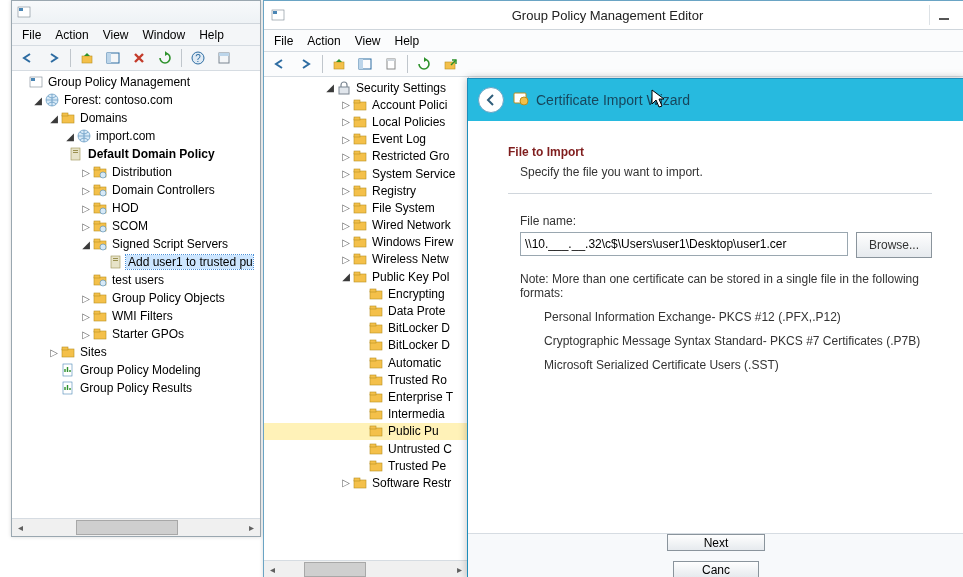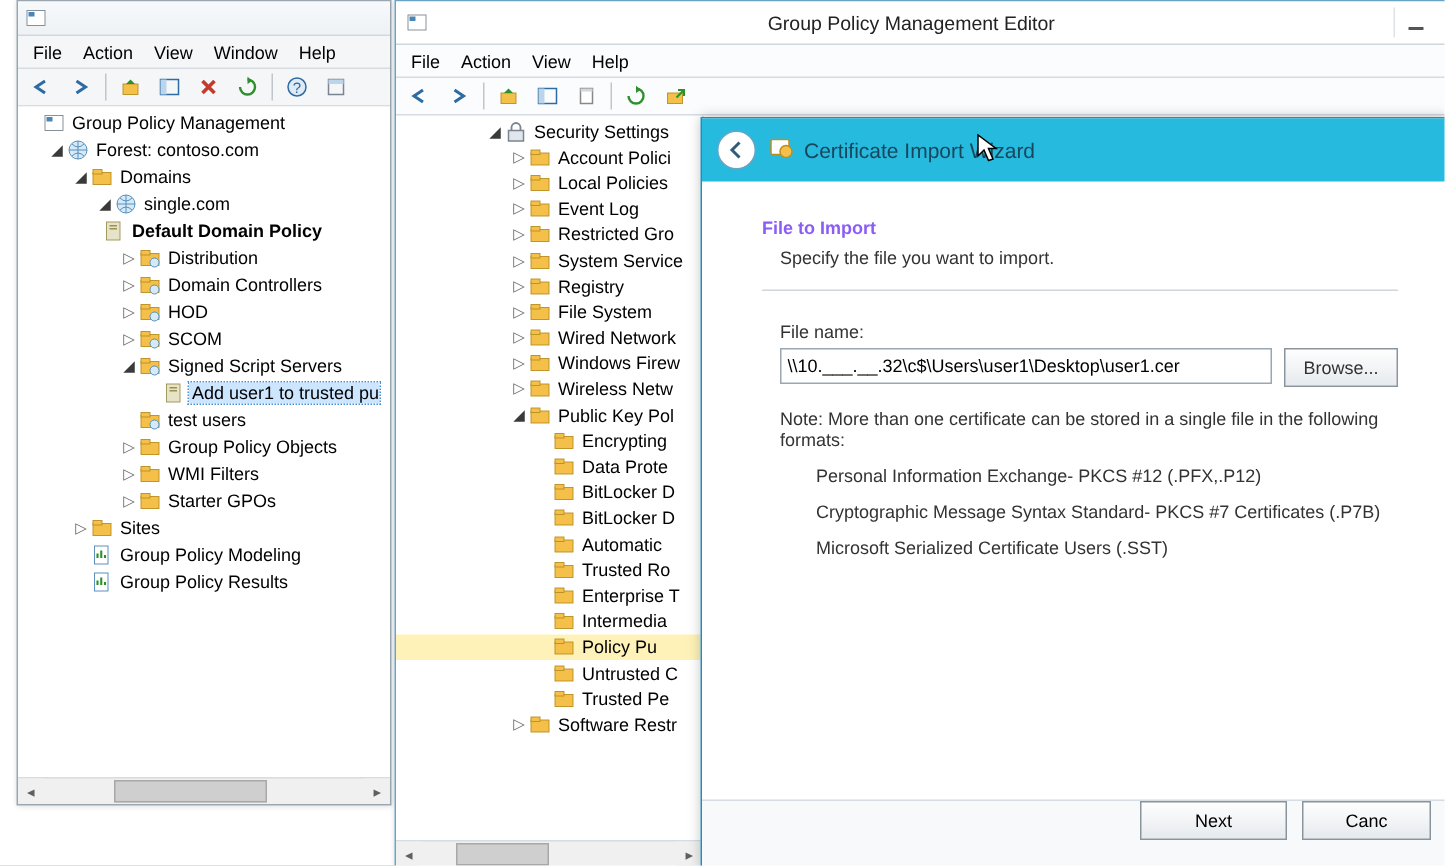--- a/index.html
+++ b/index.html
@@ -178,21 +178,21 @@
   }
   #wizard .wiz-title {
     font-size:14px; color:#17475d;
     display:flex; align-items:center; gap:6px;
   }
   #wizard .wiz-body {
     flex:1; padding: 24px 32px 10px 40px;
     color:#333;
     overflow:hidden;
   }
-  #wizard .section-title { font-weight:600; color:#8b5cf6; margin-bottom:6px; }
+  #wizard .section-title { font-weight:600; color:#7f1d1d; margin-bottom:6px; }
   #wizard .section-sub { margin: 0 0 14px 12px; }
   #wizard hr { border:none; border-top:1px solid #d0d6dc; margin:0 0 20px 0; }
   #wizard .field-label { margin: 10px 0 4px 12px; }
   #wizard .file-row {
     display:flex; gap:8px; margin:0 0 14px 12px; align-items:flex-start;
   }
   #wizard input[type=text] {
     flex:1; height:22px;
     border:1px solid #9aa7b0;
     padding:0 4px;
@@ -206,23 +206,24 @@
     cursor:pointer;
     display:inline-flex; align-items:center; justify-content:center;
     font-size:12px;
   }
   #wizard .note { margin:8px 0 8px 12px; }
   #wizard .formats { margin:0 0 0 36px; }
   #wizard .formats div { margin:10px 0; }
   #wizard .wiz-footer {
     height:44px;
     border-top:1px solid #d6dce2;
-    display:flex; justify-content:flex-end; 
+    display:flex; justify-content:flex-end; align-items:center;
     gap:10px; padding:0 10px;
     background:#f7f9fb;
+    flex-direction:column;
   }
 
   
   .ic-folder { fill:#f4c04a; stroke:#ba8f1e; stroke-width:0.6; }
   .ic-gpo    { fill:#e7e3c8; stroke:#9a9050; stroke-width:0.6; }
   .ic-globe  { fill:#d6e9f7; stroke:#4a86b5; stroke-width:0.6; }
   .ic-mmc    { fill:#fff; stroke:#7a8591; stroke-width:0.6; }
 
   .cursor-overlay {
     position:absolute;
@@ -340,21 +341,21 @@
           <span class="label" data-name="tree-item-label">Domains</span>
         </div>
         <div class="tree-item" data-name="tree-item" style="padding-left: 52px;">
           <span class="expander" data-name="tree-expander" style="color: rgb(58, 58, 58);">◢</span>
           <span class="node-icon" data-name="globe-icon">
             <svg width="16" height="16">
               <circle cx="8" cy="8" r="6" class="ic-globe"></circle>
               <path d="M2 8 H14 M8 2 V14 M4 4 Q8 8 12 4 M4 12 Q8 8 12 12" fill="none" stroke="#4a86b5" stroke-width="0.6"></path>
             </svg>
           </span>
-          <span class="label" data-name="tree-item-label">single.com</span>
+          <span class="label" data-name="tree-item-label">import.com</span>
         </div>
         <div class="tree-item" data-name="tree-item" style="padding-left: 44px; font-weight: bold;">
           <span class="expander" data-name="tree-expander"></span>
           <span class="node-icon" data-name="gpo-icon">
             <svg width="16" height="16">
               <rect x="3" y="2" width="9" height="12" class="ic-gpo"></rect>
               <rect x="5" y="4" width="5" height="1" fill="#9a9050"></rect>
               <rect x="5" y="6" width="5" height="1" fill="#9a9050"></rect>
             </svg>
           </span>
@@ -776,21 +777,21 @@
             <span class="label" data-name="tree-item-label">Intermedia</span>
           </div>
           <div class="tree-item" data-name="tree-item" style="padding-left: 92px; background: rgb(255, 242, 184);">
             <span class="expander" data-name="tree-expander"></span>
             <span class="node-icon" data-name="folder-icon">
               <svg width="16" height="16">
                 <rect x="2" y="5" width="12" height="8" class="ic-folder"></rect>
                 <rect x="2" y="3" width="6" height="3" class="ic-folder"></rect>
               </svg>
             </span>
-            <span class="label" data-name="tree-item-label">Policy Pu</span>
+            <span class="label" data-name="tree-item-label">Public Pu</span>
           </div>
           <div class="tree-item" data-name="tree-item" style="padding-left: 92px;">
             <span class="expander" data-name="tree-expander"></span>
             <span class="node-icon" data-name="folder-icon">
               <svg width="16" height="16">
                 <rect x="2" y="5" width="12" height="8" class="ic-folder"></rect>
                 <rect x="2" y="3" width="6" height="3" class="ic-folder"></rect>
               </svg>
             </span>
             <span class="label" data-name="tree-item-label">Untrusted C</span>

